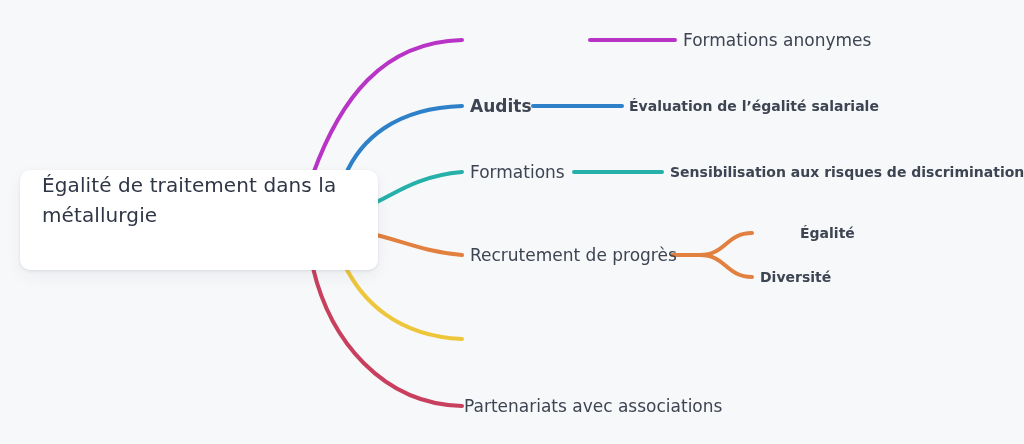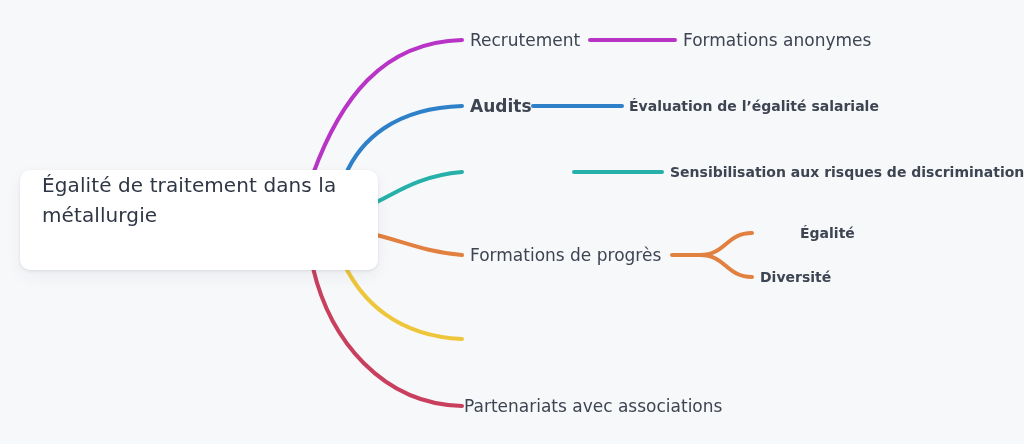--- a/index.html
+++ b/index.html
@@ -85,28 +85,28 @@
 
     <path d="M 345,266 C 362,300 396,336 462,339" fill="none" stroke="#eec63b" stroke-width="4" stroke-linecap="round"></path>
 
     <path d="M 313,268 C 330,340 382,404 462,406" fill="none" stroke="#c8405e" stroke-width="4" stroke-linecap="round"></path>
   </svg>
 
   <div class="root-node">
     <div class="root-title">Égalité de traitement dans la métallurgie</div>
   </div>
 
-  <div class="node-label level1" style="left:470px; top:40px;">Recrutement</div>
   <div class="node-label level1" style="left:683px; top:40px;">Formations anonymes</div>
 
   <div class="node-label level1" style="left:470px; top:106px;font-weight:bold;">Audits</div>
   <div class="node-label level2" style="left:629px; top:106px;">Évaluation de l’égalité salariale</div>
 
+  <div class="node-label level1" style="left:470px; top:172px;">Formations</div>
   <div class="node-label level2" style="left:670px; top:172px;text-align:center;">Sensibilisation aux risques de discrimination</div>
 
-  <div class="node-label level1" style="left:470px; top:255px;">Formations de progrès</div>
+  <div class="node-label level1" style="left:470px; top:255px;">Recrutement de progrès</div>
   <div class="node-label level2" style="left:800px; top:233px;">Égalité</div>
   <div class="node-label level2" style="left:760px; top:277px;">Diversité</div>
 
 
   <div class="node-label level1" style="left:464px; top:406px;text-align:center;">Partenariats avec associations</div>
 
 </div>
 
 </body></html>

